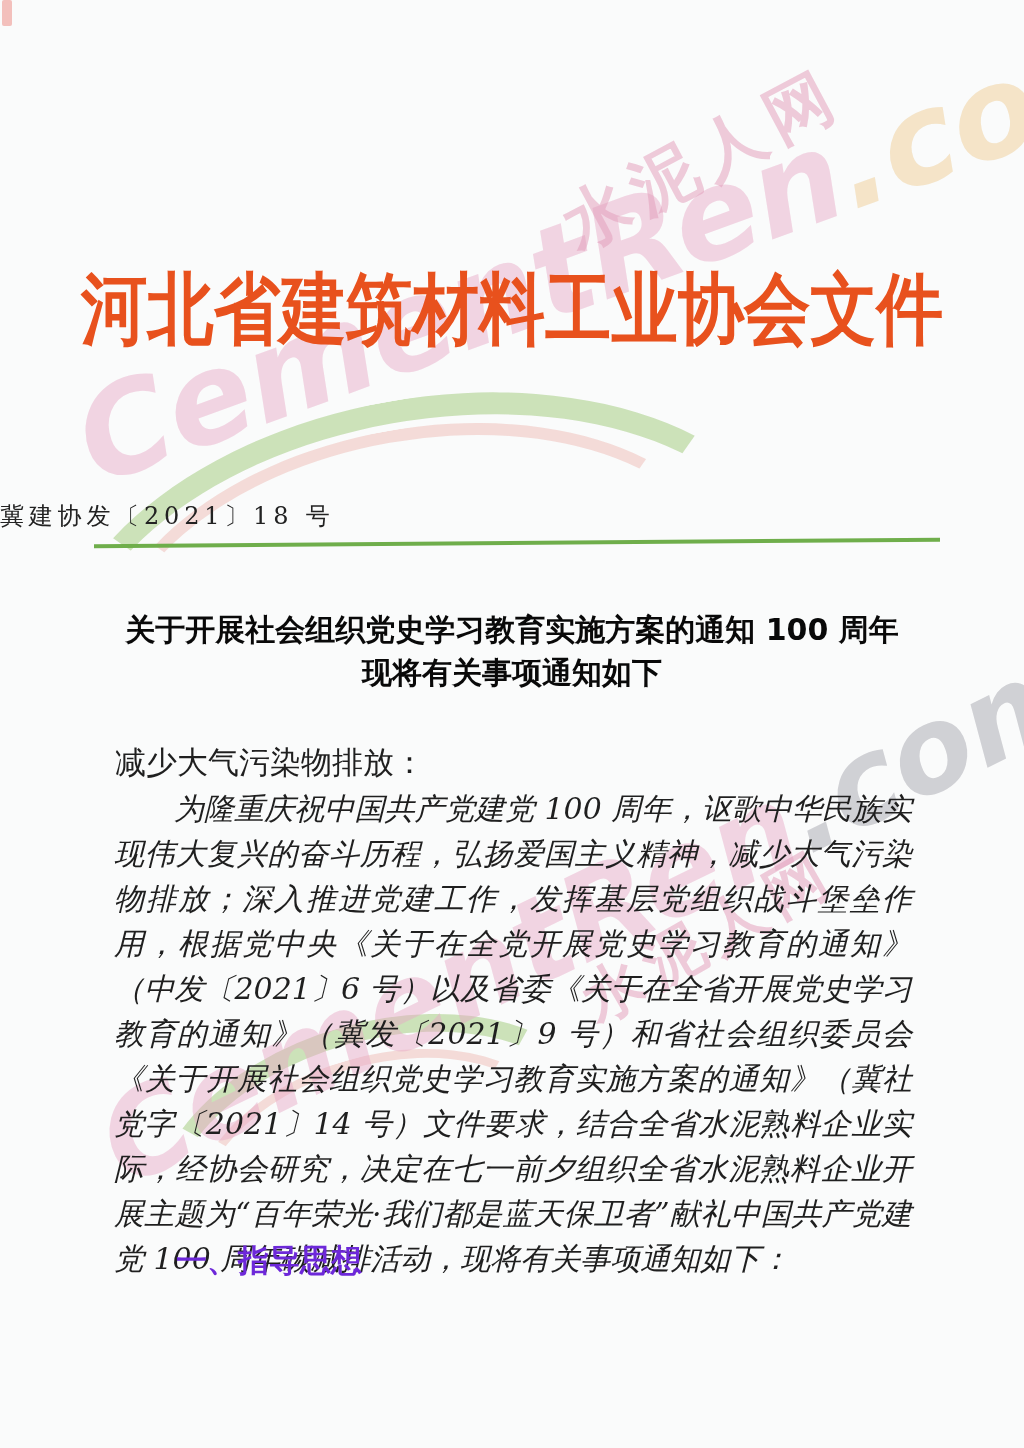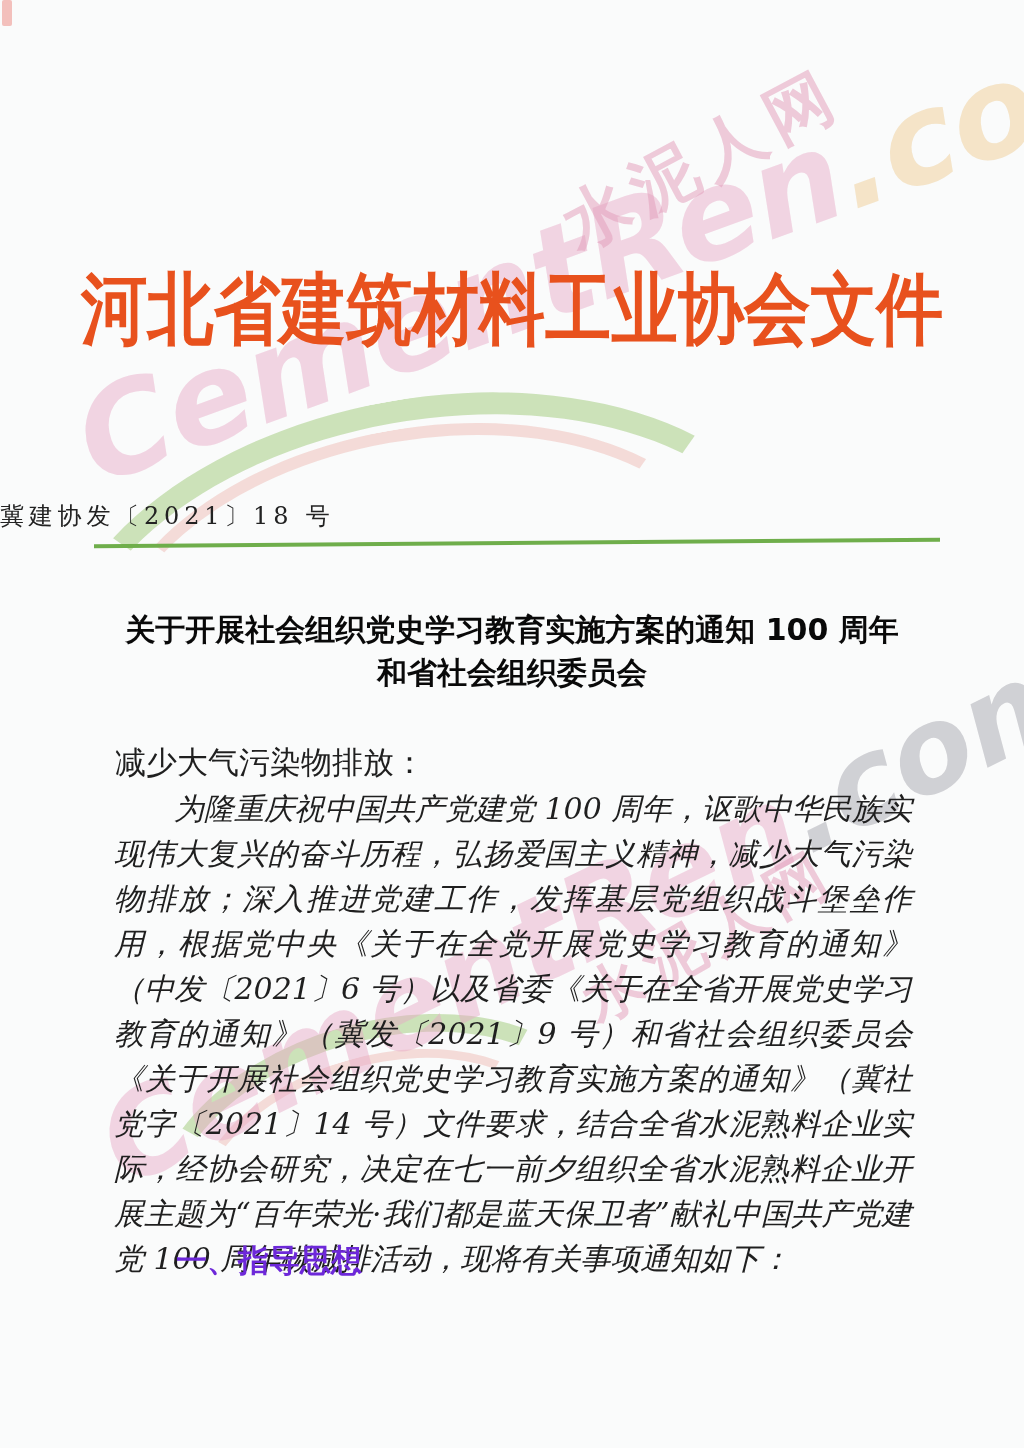--- a/index.html
+++ b/index.html
@@ -103,19 +103,19 @@
 
   <div class="wm-arc arc-b-green"></div>
   <div class="wm-arc arc-b-pink"></div>
   <div class="wm-piece wm-brand wm-brand-b"><span>CementRen</span><span class="suffix">.com</span></div>
   <div class="wm-piece wm-cn wm-cn-b">水泥人网</div>
 
   <div class="content">
     <h1 class="red-header">河北省建筑材料工业协会文件</h1>
     <div class="doc-number">冀建协发〔2021〕18 号</div>
     <div class="rule"></div>
-    <h2 class="doc-title"><span>关于开展社会组织党史学习教育实施方案的通知 100 周年</span><br><span>和省社会组织委员会</span></h2>
+    <h2 class="doc-title"><span>关于开展社会组织党史学习教育实施方案的通知 100 周年</span><br><span>现将有关事项通知如下</span></h2>
     <p class="salutation">减少大气污染物排放：</p>
     <p class="body-para">为隆重庆祝中国共产党建党 100 周年，讴歌中华民族实现伟大复兴的奋斗历程，弘扬爱国主义精神，减少大气污染物排放；深入推进党建工作，发挥基层党组织战斗堡垒作用，根据党中央《关于在全党开展党史学习教育的通知》（中发〔2021〕6 号）以及省委《关于在全省开展党史学习教育的通知》（冀发〔2021〕9 号）和省社会组织委员会《关于开展社会组织党史学习教育实施方案的通知》（冀社党字〔2021〕14 号）文件要求，结合全省水泥熟料企业实际，经协会研究，决定在七一前夕组织全省水泥熟料企业开展主题为“百年荣光·我们都是蓝天保卫者”献礼中国共产党建党 100 周年碳减排活动，现将有关事项通知如下：</p>
     <p class="section-heading">一、指导思想</p>
   </div>
 
 </div>
 
 </body></html>

